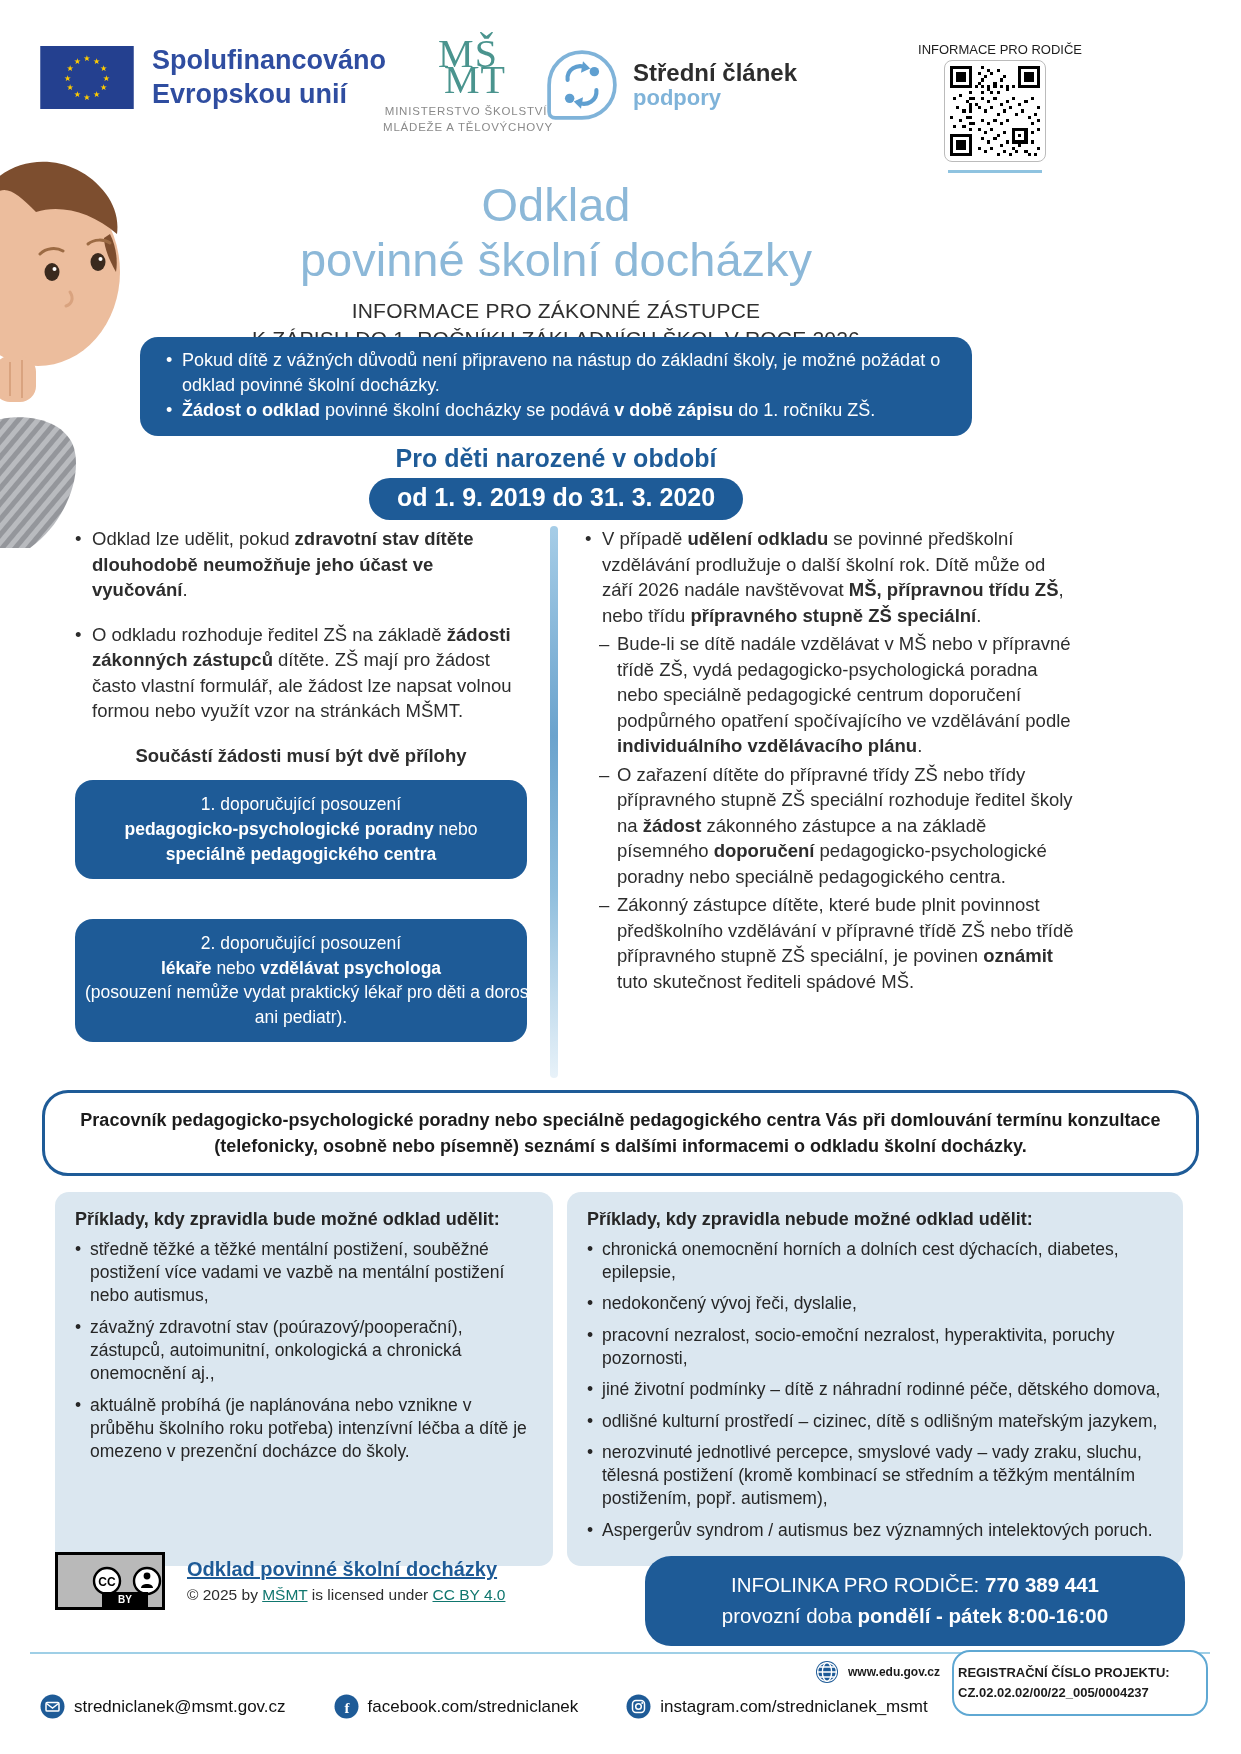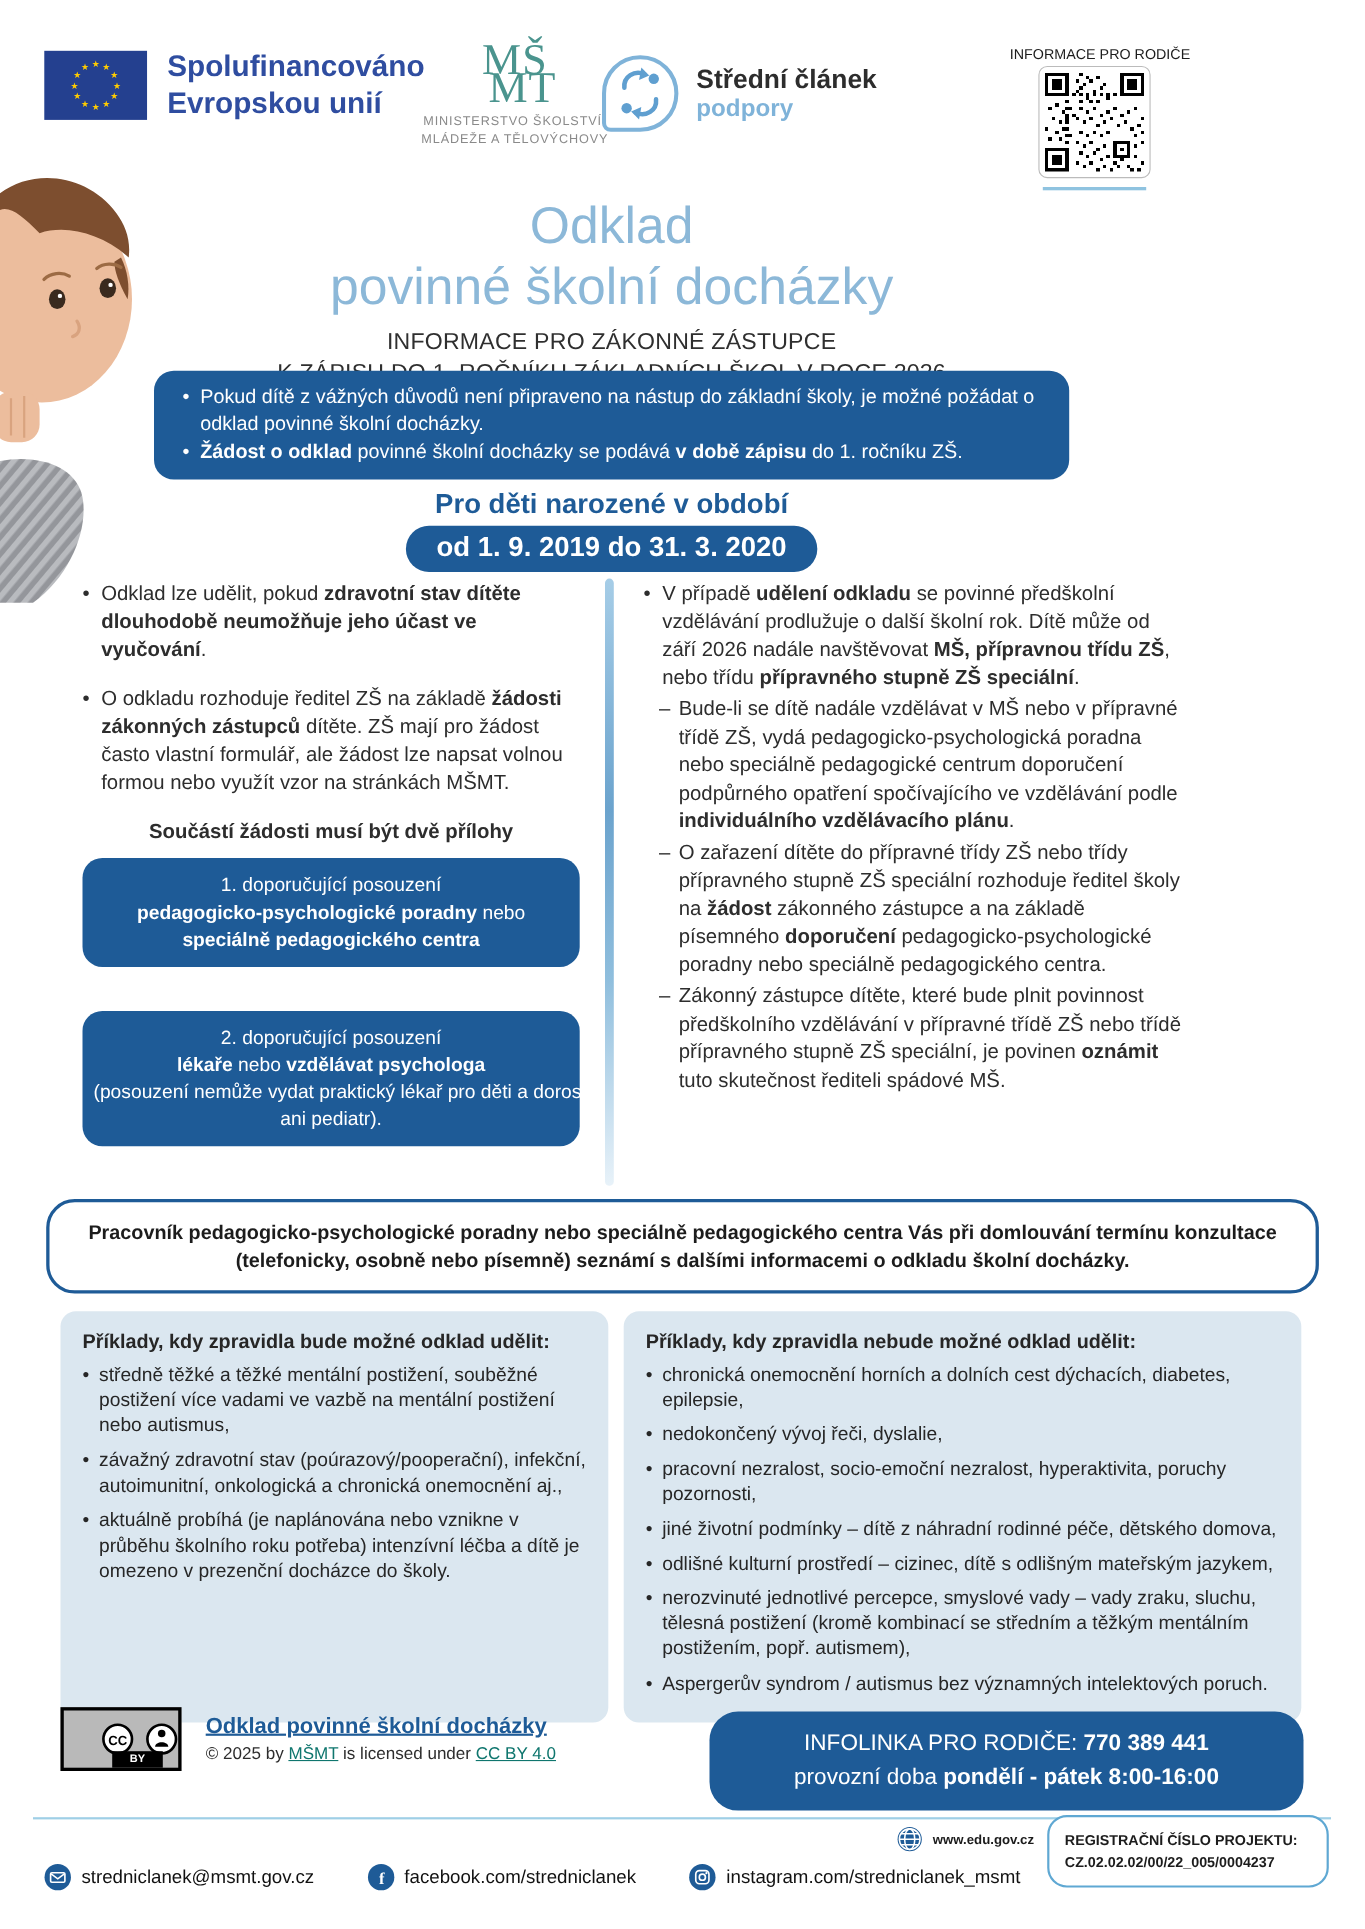--- a/index.html
+++ b/index.html
@@ -81,21 +81,21 @@
   
   .infoline { position:absolute; left:645px; top:1556px; width:540px; background:#1e5b97; border-radius:26px;
               color:#fff; text-align:center; padding:14px 10px; font-size:20.5px; line-height:1.5; }
   
   .footer-rule { position:absolute; left:30px; top:1652px; width:1180px; height:2px; background:#9fcfe6; }
   .website { position:absolute; left:0; top:1660px; width:940px; display:flex; justify-content:flex-end;
              align-items:center; gap:9px; font-size:12px; font-weight:700; color:#1b1b1b; cursor:pointer; }
   .socials { position:absolute; left:40px; top:1694px; display:flex; align-items:center; }
   .social { display:flex; gap:9px; align-items:center; font-size:17px; color:#111; margin-right:48px; cursor:pointer; }
   .regbox { position:absolute; left:952px; top:1650px; width:256px; border:2px solid #5fa8d3; border-radius:18px;
-            background:#fff; padding:11px 14px; font-size:13px; font-weight:700; line-height:1.55; color:#1c1c1c; }
+            background:#fff; padding:11px 4px; font-size:13px; font-weight:700; line-height:1.55; color:#1c1c1c; }
   b { font-weight:700; }
 </style>
 </head>
 <body>
 
 <div class="page">
 
   <div class="eu">
     <svg class="eu-flag" viewBox="0 0 92 62">
       <rect x="0" y="0" width="92" height="62" fill="#24408f"></rect>
@@ -256,21 +256,21 @@
 
   <div class="consult">
     <div>Pracovník pedagogicko-psychologické poradny nebo speciálně pedagogického centra Vás při domlouvání termínu konzultace</div>
     <div>(telefonicky, osobně nebo písemně) seznámí s dalšími informacemi o odkladu školní docházky.</div>
   </div>
 
   <div class="examples">
     <div class="ex-box ex-left">
       <div class="ex-title">Příklady, kdy zpravidla bude možné odklad udělit:</div>
       <div class="ex-item">středně těžké a těžké mentální postižení, souběžné postižení více vadami ve vazbě na mentální postižení nebo autismus,</div>
-      <div class="ex-item">závažný zdravotní stav (poúrazový/pooperační), infekční, autoimunitní, onkologická a chronická onemocnění aj.,</div>
+      <div class="ex-item">závažný zdravotní stav (poúrazový/pooperační), zástupců, autoimunitní, onkologická a chronická onemocnění aj.,</div>
       <div class="ex-item">aktuálně probíhá (je naplánována nebo vznikne v průběhu školního roku potřeba) intenzívní léčba a dítě je omezeno v prezenční docházce do školy.</div>
     </div>
     <div class="ex-box ex-right">
       <div class="ex-title">Příklady, kdy zpravidla nebude možné odklad udělit:</div>
       <div class="ex-item">chronická onemocnění horních a dolních cest dýchacích, diabetes, epilepsie,</div>
       <div class="ex-item">nedokončený vývoj řeči, dyslalie,</div>
       <div class="ex-item">pracovní nezralost, socio-emoční nezralost, hyperaktivita, poruchy pozornosti,</div>
       <div class="ex-item">jiné životní podmínky – dítě z náhradní rodinné péče, dětského domova,</div>
       <div class="ex-item">odlišné kulturní prostředí – cizinec, dítě s odlišným mateřským jazykem,</div>
       <div class="ex-item">nerozvinuté jednotlivé percepce, smyslové vady – vady zraku, sluchu, tělesná postižení (kromě kombinací se středním a těžkým mentálním postižením, popř. autismem),</div>

